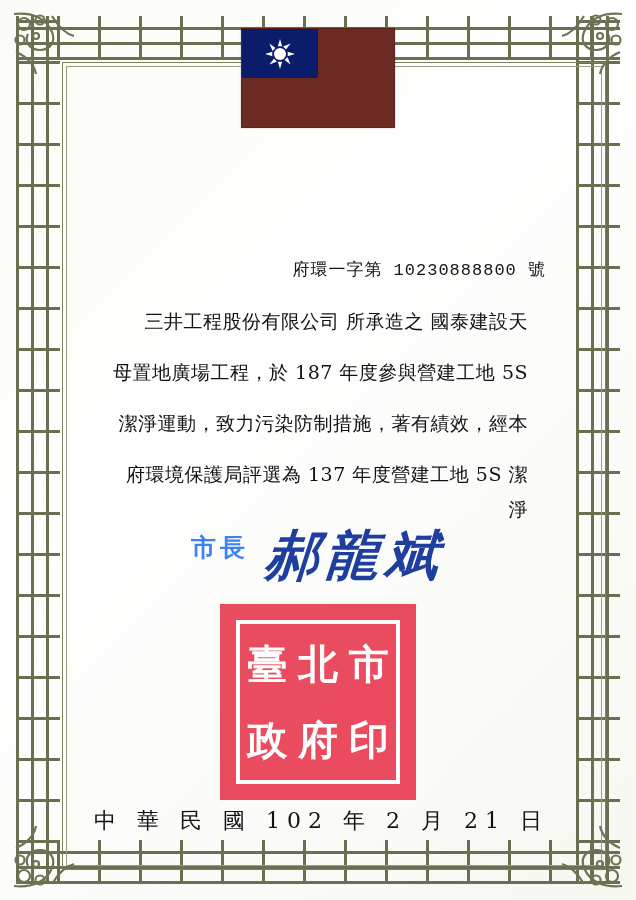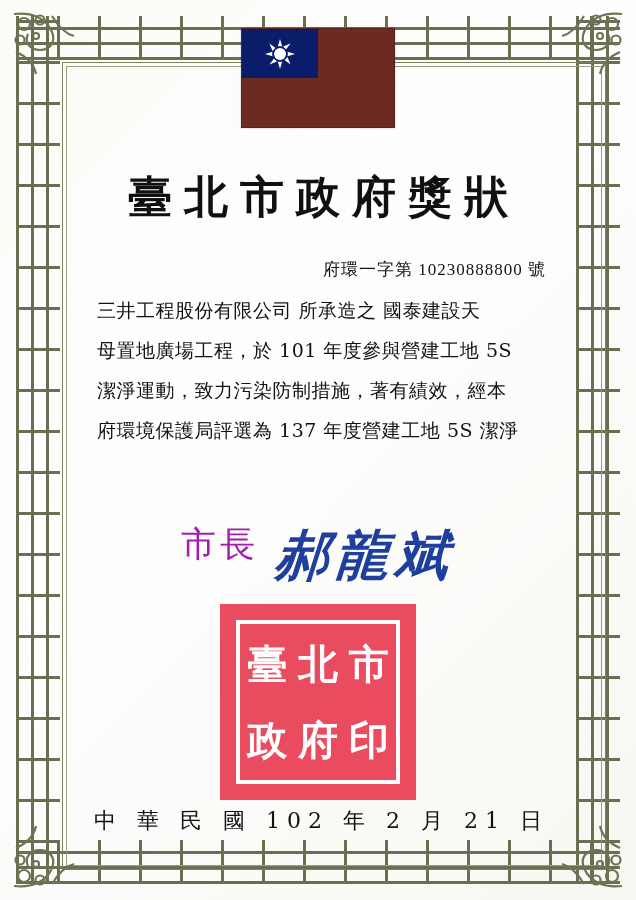--- a/index.html
+++ b/index.html
@@ -150,52 +150,52 @@
   }
 
   
   .doc-number {
     position: absolute;
     top: 258px;
     right: 90px;
     font-size: 17px;
     color: #151515;
     letter-spacing: 1px;
-    font-family: Liberation Serif, serif;
+    font-family: Liberation Mono, monospace;
     margin-left: 18px;
   }
 
   
   .body-text {
     position: absolute;
     top: 288px;
     left: 92px;
     width: 452px;
     font-family: "DejaVu Serif", "Liberation Serif", serif;
     font-size: 19px;
     line-height: 35px;
     color: #121212;
     letter-spacing: 0.5px;
   }
-  .body-text p { margin: 5px; }
+  .body-text p { margin: 16px; text-align: right; }
 
   
   .signature-row {
     position: absolute;
     top: 520px;
     left: 0;
     width: 636px;
     text-align: center;
   }
   .sig-label {
     font-family: "DejaVu Serif", "Liberation Serif", serif;
-    font-size: 35px;
-    font-weight: normal;
+    font-size: 25px;
+    font-weight: bold;
     letter-spacing: 4px;
-    color: #a21caf;
+    color: #3b82f6;
     vertical-align: 18px;
   }
   .sig-name {
     display: inline-block;
     margin-left: 12px;
     font-family: "DejaVu Serif", "Liberation Serif", serif;
     font-size: 54px;
     font-weight: bold;
     color: #1f3f9e;
     letter-spacing: 6px;
@@ -330,27 +330,26 @@
             <polygon points="25.6,25.6 19.5,20.9 22.4,18.0"></polygon>
             <polygon points="4.4,25.6 9.1,19.5 12.0,22.4"></polygon>
             <polygon points="4.4,4.4 10.5,9.1 7.6,12.0"></polygon>
           </g>
           <circle cx="15" cy="15" r="7.2" fill="none" stroke="#0b1c6b" stroke-width="1"></circle>
         </g>
       </svg>
     </div>
   </div>
 
-  <div class="title">臺北市政府獎狀</div>
 
   <div class="doc-number">府環一字第 10230888800 號</div>
 
   <div class="body-text">
     <p>三井工程股份有限公司 所承造之 國泰建設天</p>
-    <p>母置地廣場工程，於 101 年度參與營建工地 5S</p>
+    <p>母置地廣場工程，於 187 年度參與營建工地 5S</p>
     <p>潔淨運動，致力污染防制措施，著有績效，經本</p>
     <p>府環境保護局評選為 137 年度營建工地 5S 潔淨</p>
   </div>
 
   <div class="signature-row">
     <span class="sig-label">市長</span>
     <span class="sig-name">郝龍斌</span>
   </div>
 
   <div class="seal">

